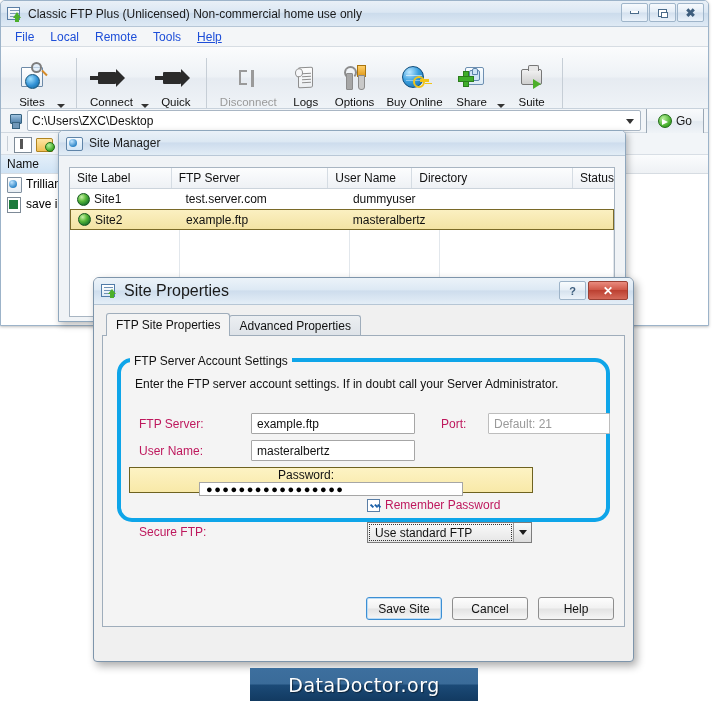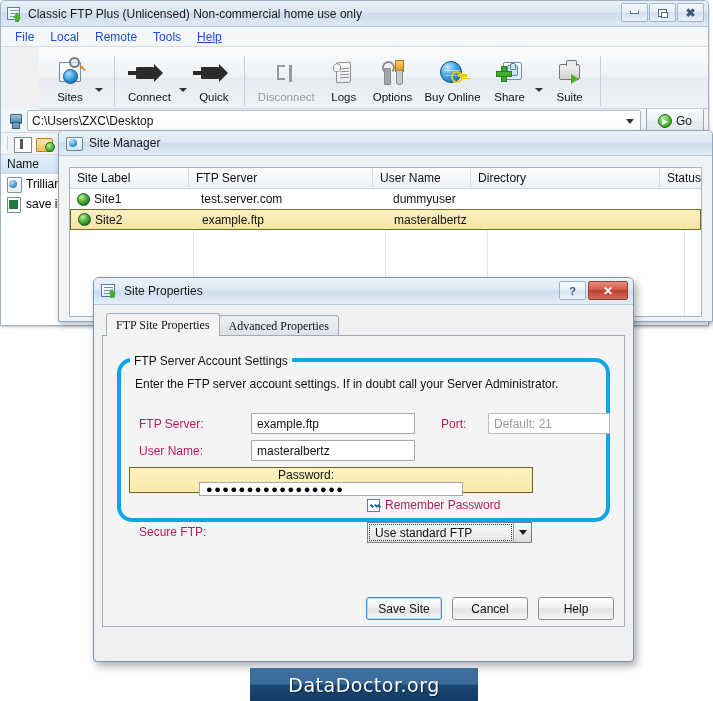--- a/index.html
+++ b/index.html
@@ -75,23 +75,22 @@
     font-size: 12px;
   }
   .menu-item { padding: 2px 8px; color: #1d4ed8; cursor: default; }
   .menu-item u { text-decoration: underline; }
 
   
   .toolbar {
     height: 62px;
     background: linear-gradient(to bottom, #fbfcfd 0%, #eef2f6 48%, #e6ebf1 52%, #eff3f7 100%);
     border-bottom: 1px solid #c8d2dc;
-    display:flex; align-items:center; padding: 4px 0 0 8px;
+    display:flex; align-items:flex-end; padding: 4px 0 0 8px;
     position: relative;
-    margin-left: 38px;
   }
   .tb-btn {
     display:flex; flex-direction: column; align-items:center; justify-content: flex-start;
     min-width: 44px; padding: 2px 6px 0 6px; cursor: default;
   }
   .tb-icon { height: 32px; width: 34px; position: relative; }
   .tb-label { font-size: 11.5px; margin-top: 1px; color: #111; white-space: nowrap; }
   .tb-btn.disabled .tb-label { color: #9a9a9a; }
   .tb-arrow {
     width: 0;height:0; border-left:4px solid transparent;border-right:4px solid transparent;
@@ -183,21 +182,21 @@
   .fp-col-name{padding-left:6px;font-size:12px;color:#111;width:108px;background:linear-gradient(#e4eff9,#cfe3f5);height:100%;display:flex;align-items:center;border-right:1px solid #c3d3e2;}
   .fp-row{height:20px;display:flex;align-items:center;padding-left:6px;gap:4px;font-size:12px;}
   .fp-file-ic{width:15px;height:15px;position:relative;flex:none;}
   .ic-trillian::before{content:"";position:absolute;left:0;top:0;width:13px;height:14px;background:linear-gradient(#fdfdfd,#e8eef4);border:1px solid #8090a0;border-radius:1px;}
   .ic-trillian::after{content:"";position:absolute;left:2px;top:3px;width:8px;height:8px;border-radius:50%;background:radial-gradient(circle at 35% 30%,#bfe4ff,#2f86c8 70%);}
   .ic-xls::before{content:"";position:absolute;left:0;top:0;width:12px;height:14px;background:#fff;border:1px solid #7d8a97;}
   .ic-xls::after{content:"";position:absolute;left:2px;top:3px;width:9px;height:9px;background:#1d7a3c;color:#fff;font-size:8px;line-height:9px;text-align:center;}
 
   
   .site-manager{
-    position:absolute; left:58px; top:130px; width:655px; height:192px;
+    position:absolute; left:58px; top:130px; width:568px; height:192px;
     background:#f0f3f6;
     border:1px solid #8fa7bd;
     border-radius:5px 5px 0 0;
     box-shadow: 2px 3px 7px rgba(0,0,0,0.28);
     overflow:hidden;
   }
   .sm-title{
     height:25px;
     background: linear-gradient(to bottom, #eaf1f8 0%, #dce8f3 45%, #cddced 50%, #e2edf6 100%);
     display:flex;align-items:center;padding-left:7px;border-bottom:1px solid #b9c8d7;
@@ -235,30 +234,30 @@
   .sp-title{
     height:27px;
     background: linear-gradient(to bottom, #ecf3f9 0%, #dde9f4 45%, #cedded 50%, #e4eef7 100%);
     display:flex;align-items:center;padding-left:7px;position:relative;border-bottom:1px solid #b6c6d5;
   }
   .sp-title-icon{width:17px;height:16px;position:relative;margin-right:6px;flex:none;}
   .sp-ti-box{position:absolute;left:0;top:1px;width:14px;height:13px;background:linear-gradient(#ffffff,#dbe8f4);border:1px solid #4f7ba8;}
   .sp-ti-box::before{content:"";position:absolute;left:2px;top:2px;width:9px;height:1px;background:#6e92b6;box-shadow:0 3px 0 #6e92b6,0 6px 0 #6e92b6;}
   .sp-ti-arrow{position:absolute;left:7px;top:6px;width:0;height:0;border-left:4px solid transparent;border-right:4px solid transparent;border-bottom:5px solid #4caf2a;}
   .sp-ti-arrow::after{content:"";position:absolute;left:-2px;top:5px;width:4px;height:4px;background:#4caf2a;}
-  .sp-title-text{font-size:12px;color:#1a1a1a;}
+  .sp-title-text{font-size:16px;color:#1a1a1a;}
   .sp-wbtns{position:absolute;right:5px;top:3px;display:flex;gap:2px;}
   .sp-help-btn{width:27px;height:19px;background:linear-gradient(to bottom,#f8fbfd 0%,#e6eef6 48%,#d6e2ee 52%,#ecf3fa 100%);
     border:1px solid #9db3c8;border-radius:2px;display:flex;align-items:center;justify-content:center;font-size:11px;color:#3c5c7c;font-weight:bold;}
   .sp-close-btn{width:40px;height:19px;background:linear-gradient(to bottom,#e98b7e 0%,#d0594a 45%,#bc4132 50%,#d56a5a 100%);
     border:1px solid #9a4034;border-radius:2px;display:flex;align-items:center;justify-content:center;
     font-size:12px;color:#fff;font-weight:bold;}
 
   .sp-body{padding:9px 8px 8px 8px;height:358px;position:relative;}
-  .tabstrip{display:flex;align-items:flex-end;height:22px;padding-left:4px;font-family:Liberation Serif, serif;}
+  .tabstrip{display:flex;align-items:flex-end;height:22px;padding-left:4px;}
   .tab{
     height:21px;padding:0 9px;display:flex;align-items:center;font-size:12px;color:#111;
     border:1px solid #9fadbb;border-bottom:none;border-radius:3px 3px 0 0;
     background:linear-gradient(#eceff2,#dde2e8);
     margin-right:-1px; position:relative;
   }
   .tab.active{
     background:#f4f4f4; height:23px; z-index:2; border-color:#9fadbb;
   }
   .tab-panel{

